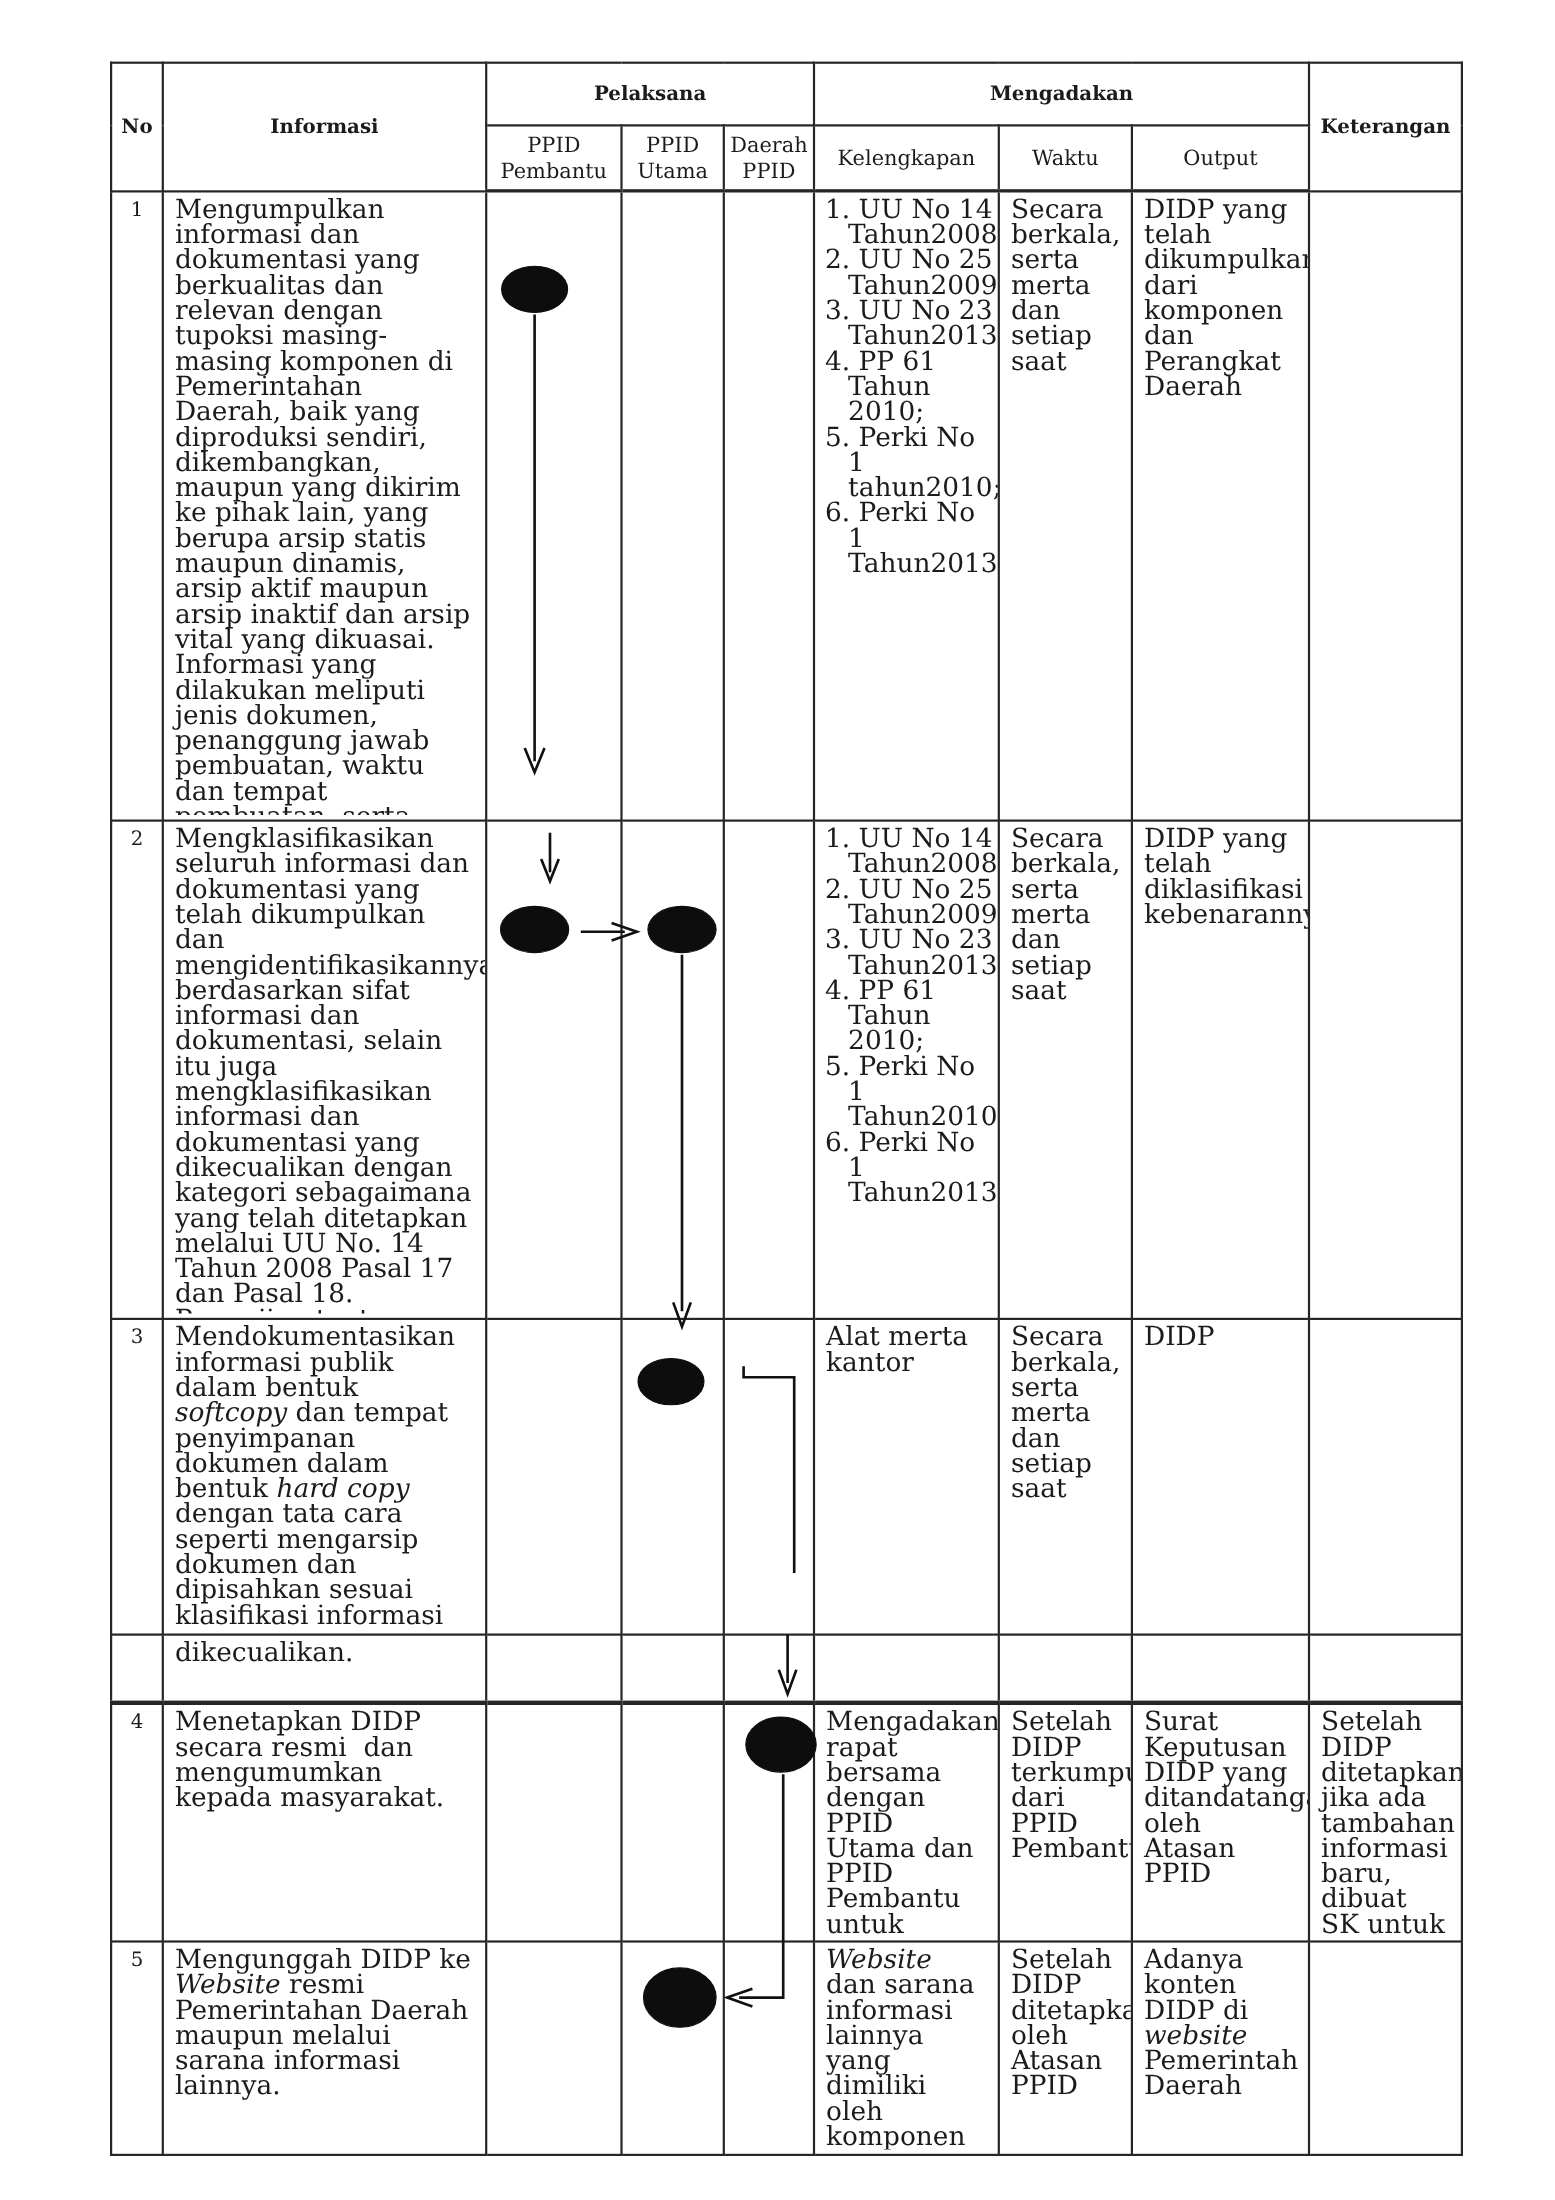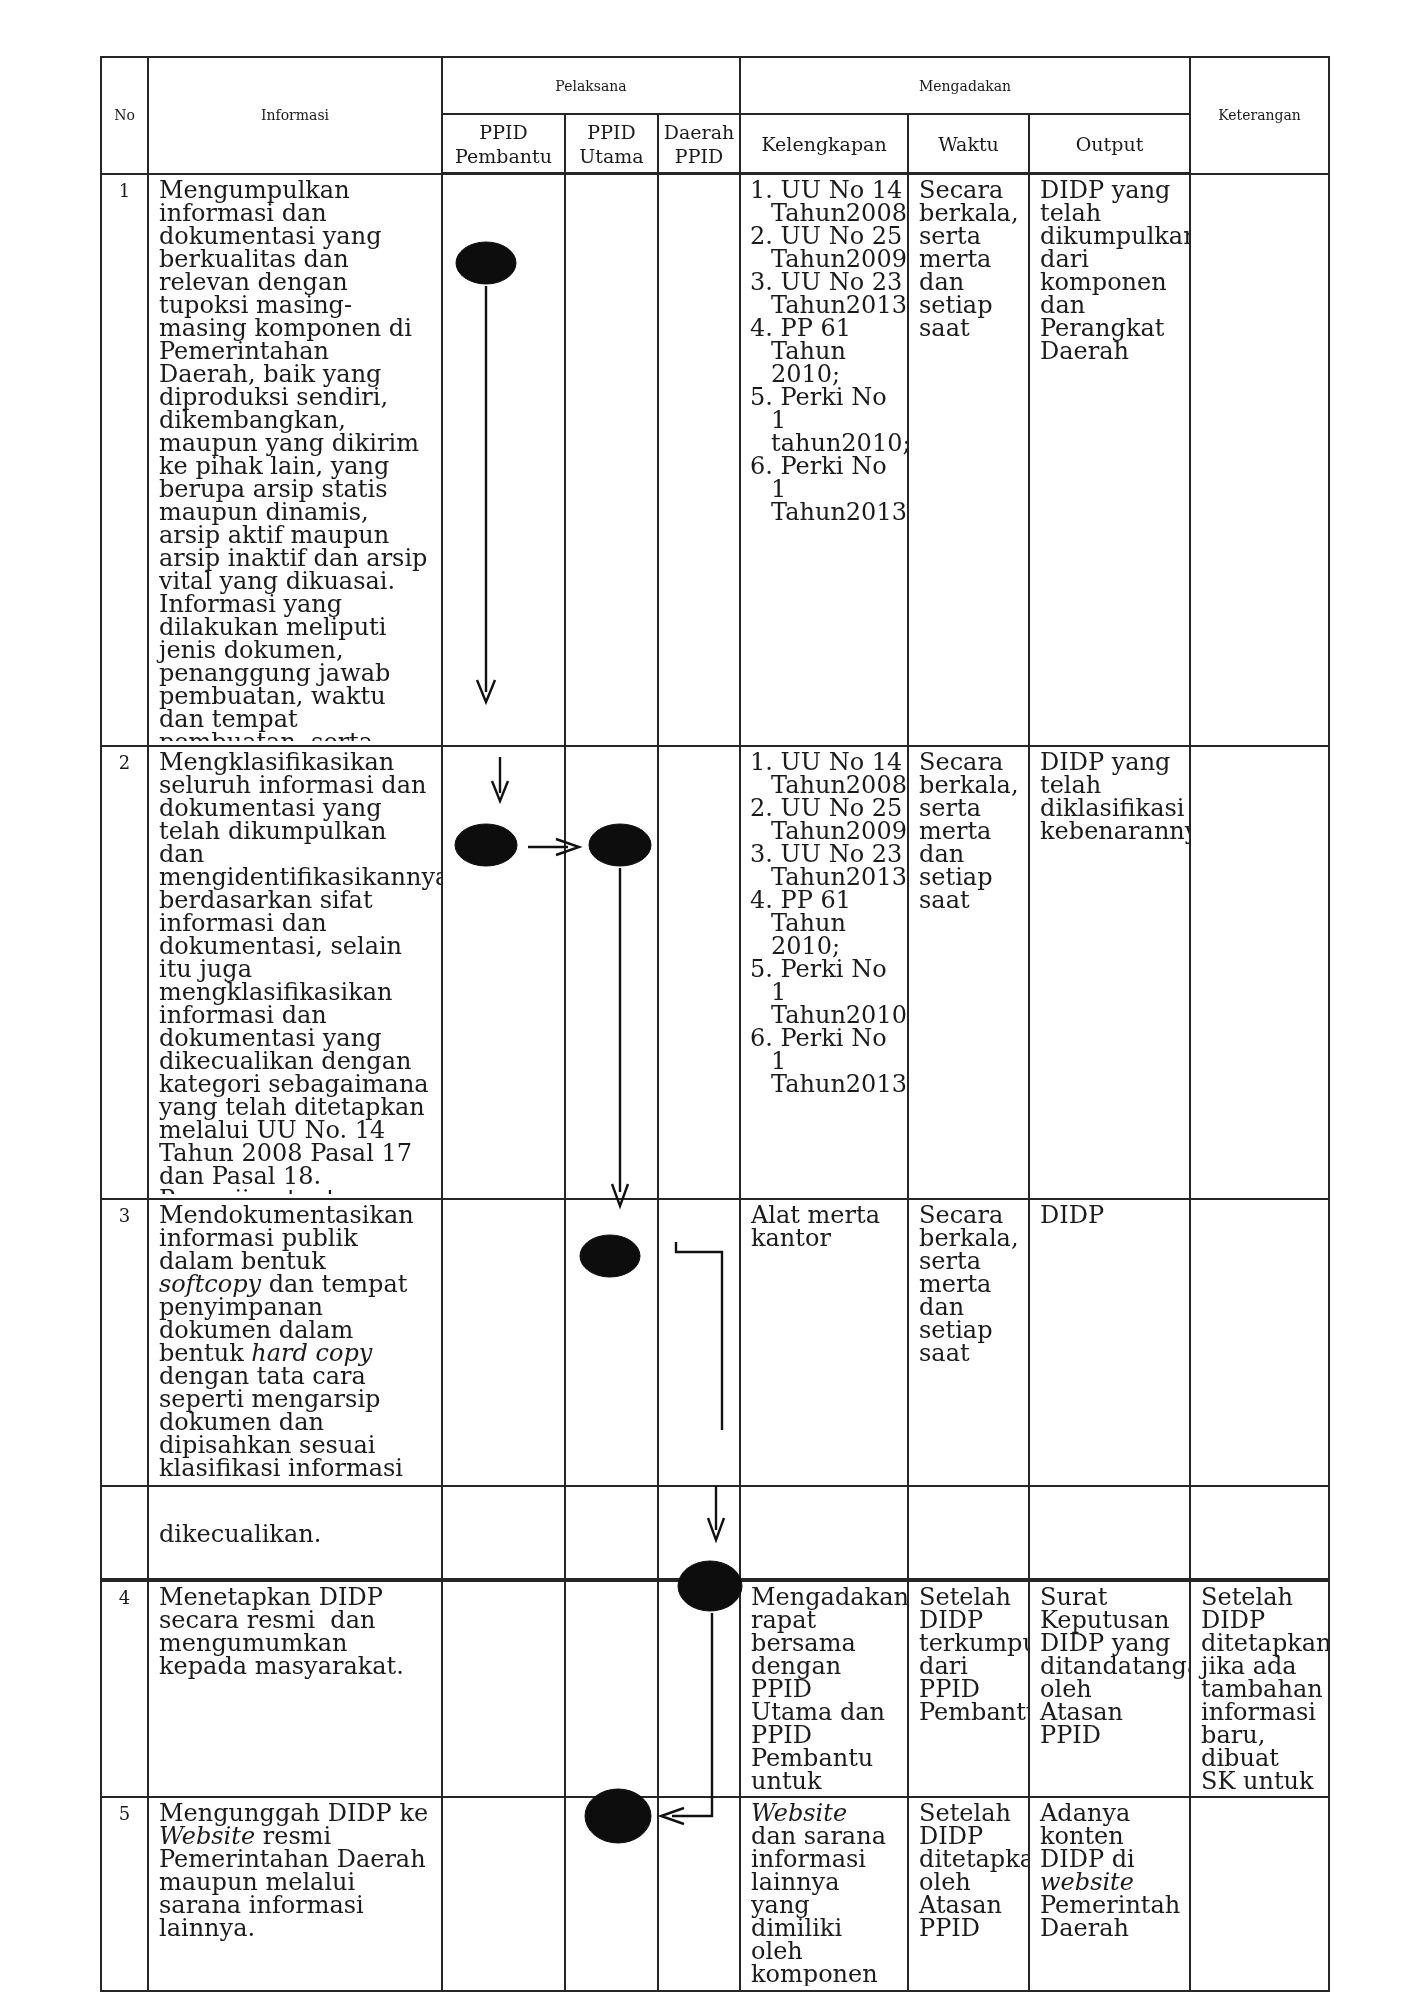--- a/index.html
+++ b/index.html
@@ -6,30 +6,30 @@
   html,body{margin:0;padding:0;background:#e8e8e8;}
   .page{
     position:relative;width:1414px;height:2000px;background:#ffffff;
     font-family:"DejaVu Serif","Liberation Serif",serif;color:#1b1b1b;overflow:hidden;
   }
   table.sop{
     position:absolute;left:100px;top:56px;width:1228px;
     border-collapse:collapse;table-layout:fixed;
   }
   .sop td,.sop th{border:2px solid #262626;vertical-align:top;padding:0;}
-  .sop th{font-weight:normal;font-size:14px;text-align:center;vertical-align:middle;}
+  .sop th{font-weight:bold;font-size:18px;text-align:center;vertical-align:middle;}
   tr.hr1 th{height:55px;}
   tr.hr2 th{height:57px;font-weight:normal;font-size:19px;line-height:24px;border-bottom-width:3px;}
   tr.hr2 th.grp-child{border-top-width:2px;}
   
   .cb{overflow:hidden;}
   tr.r1 .cb{height:566px;}
   tr.r2 .cb{height:447px;}
   tr.r3 .cb{height:281px;}
-  tr.r3b .cb{height:55px;margin-top:32px;}
+  tr.r3b .cb{height:55px;}
   tr.r4 .cb{height:210px;}
   tr.r5 .cb{height:188px;}
   tr.r4 td{border-top-width:4px;}
   .txt{padding:4px 8px 2px 10px;font-size:24px;line-height:23px;white-space:pre-wrap;}
   .no-txt{padding-top:4px;text-align:center;font-size:18px;line-height:23px;}
   .kel-list{padding:4px 4px 0 6px;}
   .li{font-size:24px;line-height:23px;padding-left:24px;text-indent:-21px;}
   .txt em,.li em{font-style:italic;}
   svg.flow{position:absolute;left:0;top:0;pointer-events:none;}
   .flow .stroke{stroke:#111;stroke-width:2.4;fill:none;}

